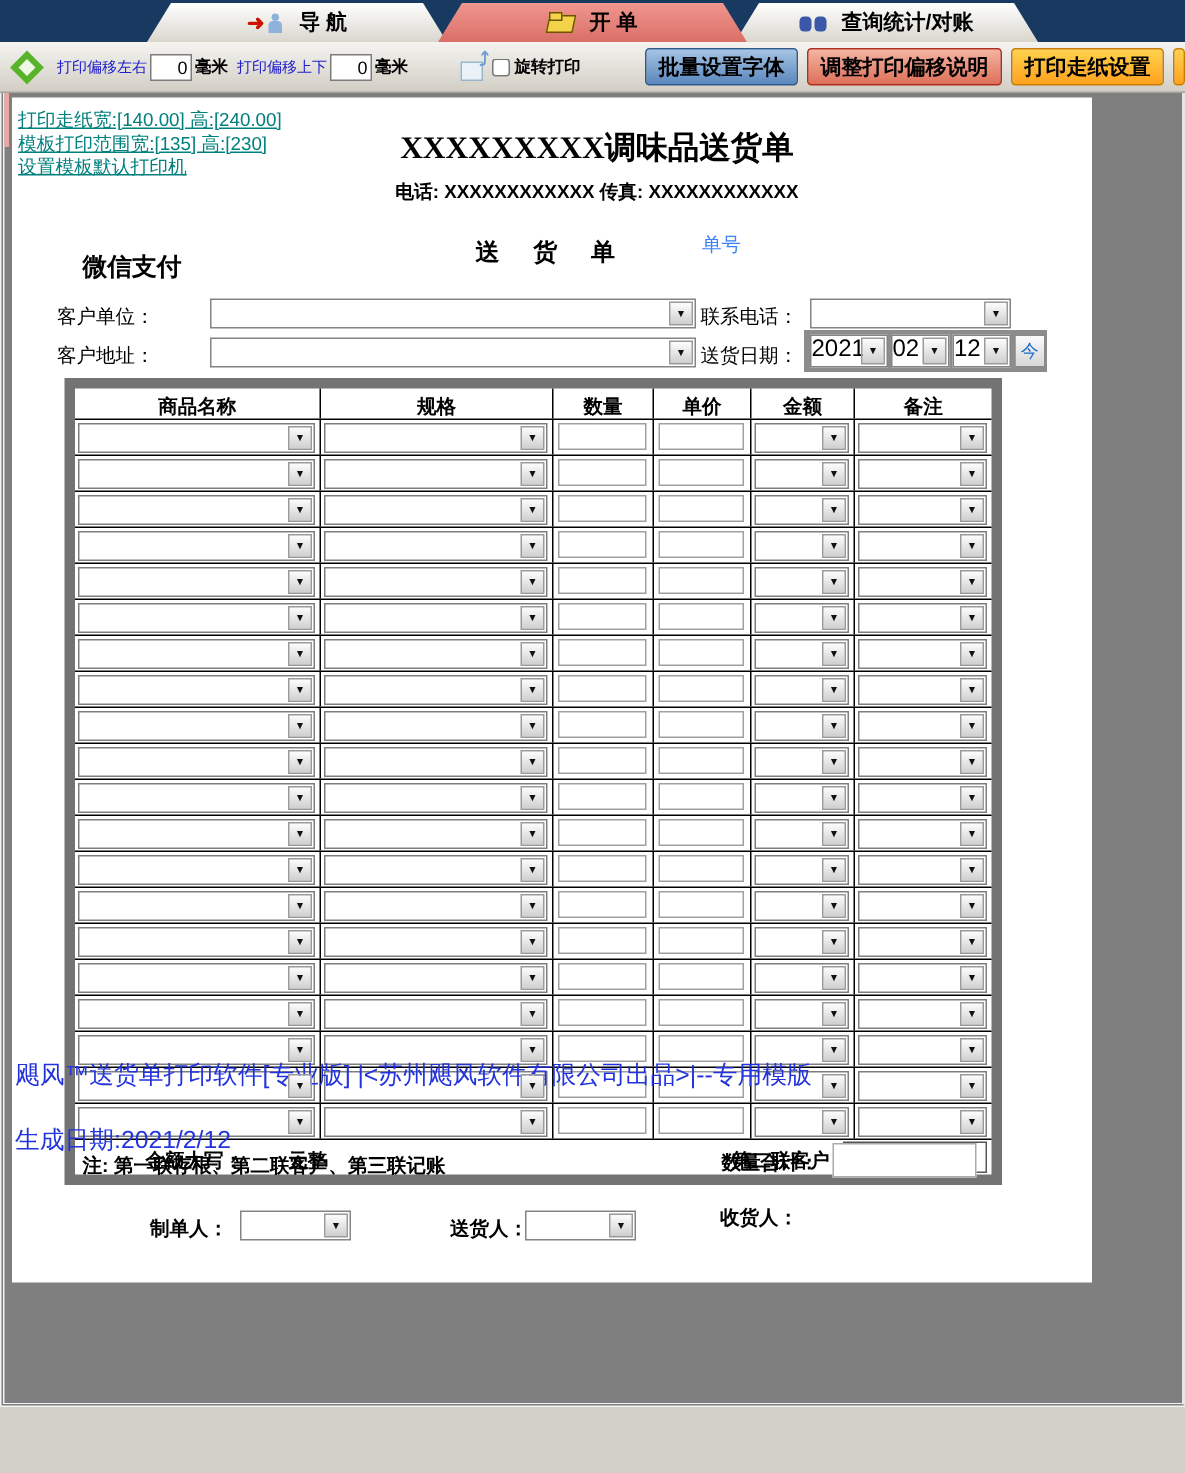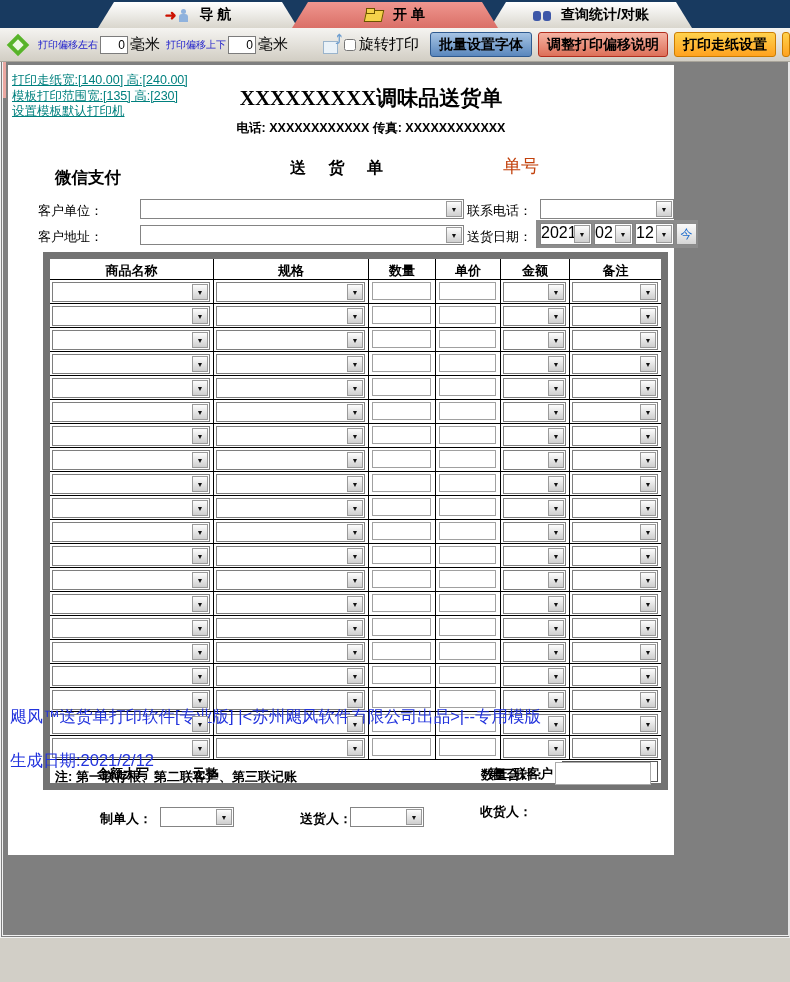--- a/index.html
+++ b/index.html
@@ -30,50 +30,50 @@
   .icon-binoculars { width:18px; height:13px; position:relative; }
   .icon-binoculars:before, .icon-binoculars:after { content:""; position:absolute; top:2px; width:8px; height:10px; background:#3а5; background:#3d57a8; border-radius:3px; }
   .icon-binoculars:before { left:0; } .icon-binoculars:after { right:0; }
 
   
   .toolbar { position:absolute; left:0; top:28px; width:790px; height:34px;
              background:linear-gradient(#f5f4f1,#d2cec4); border-bottom:1px solid #a8a49a;
              display:flex; align-items:center; }
   .gem { width:20px; height:20px; margin:0 10px 0 8px; background:#eef9e4; border:5px solid #58b32a; transform:rotate(45deg) scale(.8); }
   .blue-label { color:#2020cc; font-size:10px; }
-  .black-label { color:#000; font-size:15px; }
+  .black-label { color:#000; font-size:11px;font-weight:bold; }
   .offset-input { width:28px; height:18px; border:1px solid #7c7c7c; font-size:12px; text-align:right; padding-right:2px; margin:0 2px; background:#fff; }
   .rotate-wrap { display:flex; align-items:center; margin-left:34px; }
   .icon-rotate { width:20px; height:18px; position:relative; margin-right:2px; }
   .icon-rotate:before { content:""; position:absolute; left:1px; bottom:0; width:13px; height:11px; background:#eaf2f8; border:1px solid #9ab4cc; }
   .icon-rotate:after { content:"⤴"; position:absolute; right:0; top:-4px; color:#6f9fd0; font-size:13px; font-weight:bold; }
   .toolbar input[type=checkbox] { width:12px; height:12px; margin-right:3px; }
   .toolbar-buttons { position:absolute; right:0; top:4px; display:flex; gap:6px; }
   .tb-btn { height:25px; padding:0 8px; font-size:14px; font-weight:bold; color:#000;
             border-radius:3px; display:flex; align-items:center; white-space:nowrap; }
   .tb-btn.blue   { background:linear-gradient(#a6c4e4,#5a87bd); border:1px solid #2f5a8f; }
   .tb-btn.red    { background:linear-gradient(#f5b3a2,#dd7059); border:1px solid #b22d1d; }
   .tb-btn.orange { background:linear-gradient(#ffd24d,#ffa21f); border:1px solid #cc7d00; }
   .tb-btn.sliver { width:8px; padding:0; overflow:hidden; }
 
   
   .content { position:absolute; left:0; top:62px; width:790px; height:876px; background:#7f7f7f;
              border-left:3px double #f2f2f2; border-right:2px solid #e6e6e6; border-bottom:3px double #f2f2f2; }
-  .page { position:absolute; left:5px; top:3px; width:666px; height:790px; background:#fff; color:#000; }
+  .page { position:absolute; left:5px; top:3px; width:720px; height:790px; background:#fff; color:#000; }
   .edge-accent { position:absolute; left:0px; top:0px; width:3px; height:36px; background:#eba8a2; }
 
   .tpl-links { position:absolute; left:4px; top:8px; font-size:12.5px; line-height:15.5px; }
   .tpl-links a { color:#00807e; text-decoration:underline; display:block; cursor:pointer; }
 
   .company-title { position:absolute; left:0; right:-60px; top:19px; text-align:center; font-size:21px; font-weight:bold; font-family:"Liberation Serif", serif; }
   .phone-line    { position:absolute; left:0; right:-60px; top:55px; text-align:center; font-size:12.5px; font-weight:bold; }
   .wechat        { position:absolute; left:47px; top:102px; font-size:16.5px; font-weight:bold; }
   .doc-title     { position:absolute; left:0; right:0; top:93px; text-align:center; font-size:16px; font-weight:bold; letter-spacing:9px; }
 
-  .order-label { position:absolute; left:495px; top:89px; color:#c2410c; font-size:18px; }
+  .order-label { position:absolute; left:460px; top:89px; color:#3b82f6; font-size:13px; }
   .order-input { position:absolute; left:470px; top:104px; width:184px; height:22px; border:1px solid #9a9a9a; font-size:14px; padding:2px 3px; background:#fff; font-family:"Liberation Sans",sans-serif; }
 
   .flabel { position:absolute; font-size:13px; color:#000; }
 
   
   .combo { display:inline-block; position:relative; background:#fff; border:1px solid #848484; height:20px; }
   .combo-btn { position:absolute; right:1px; top:1px; bottom:1px; width:16px; z-index:3;
                background:linear-gradient(#fdfdfd,#cfcfcf); border:1px solid #9a9a9a;
                display:flex; align-items:center; justify-content:center; cursor:pointer; }
   .combo-btn .arr { font-size:7px; color:#111; line-height:1; }

